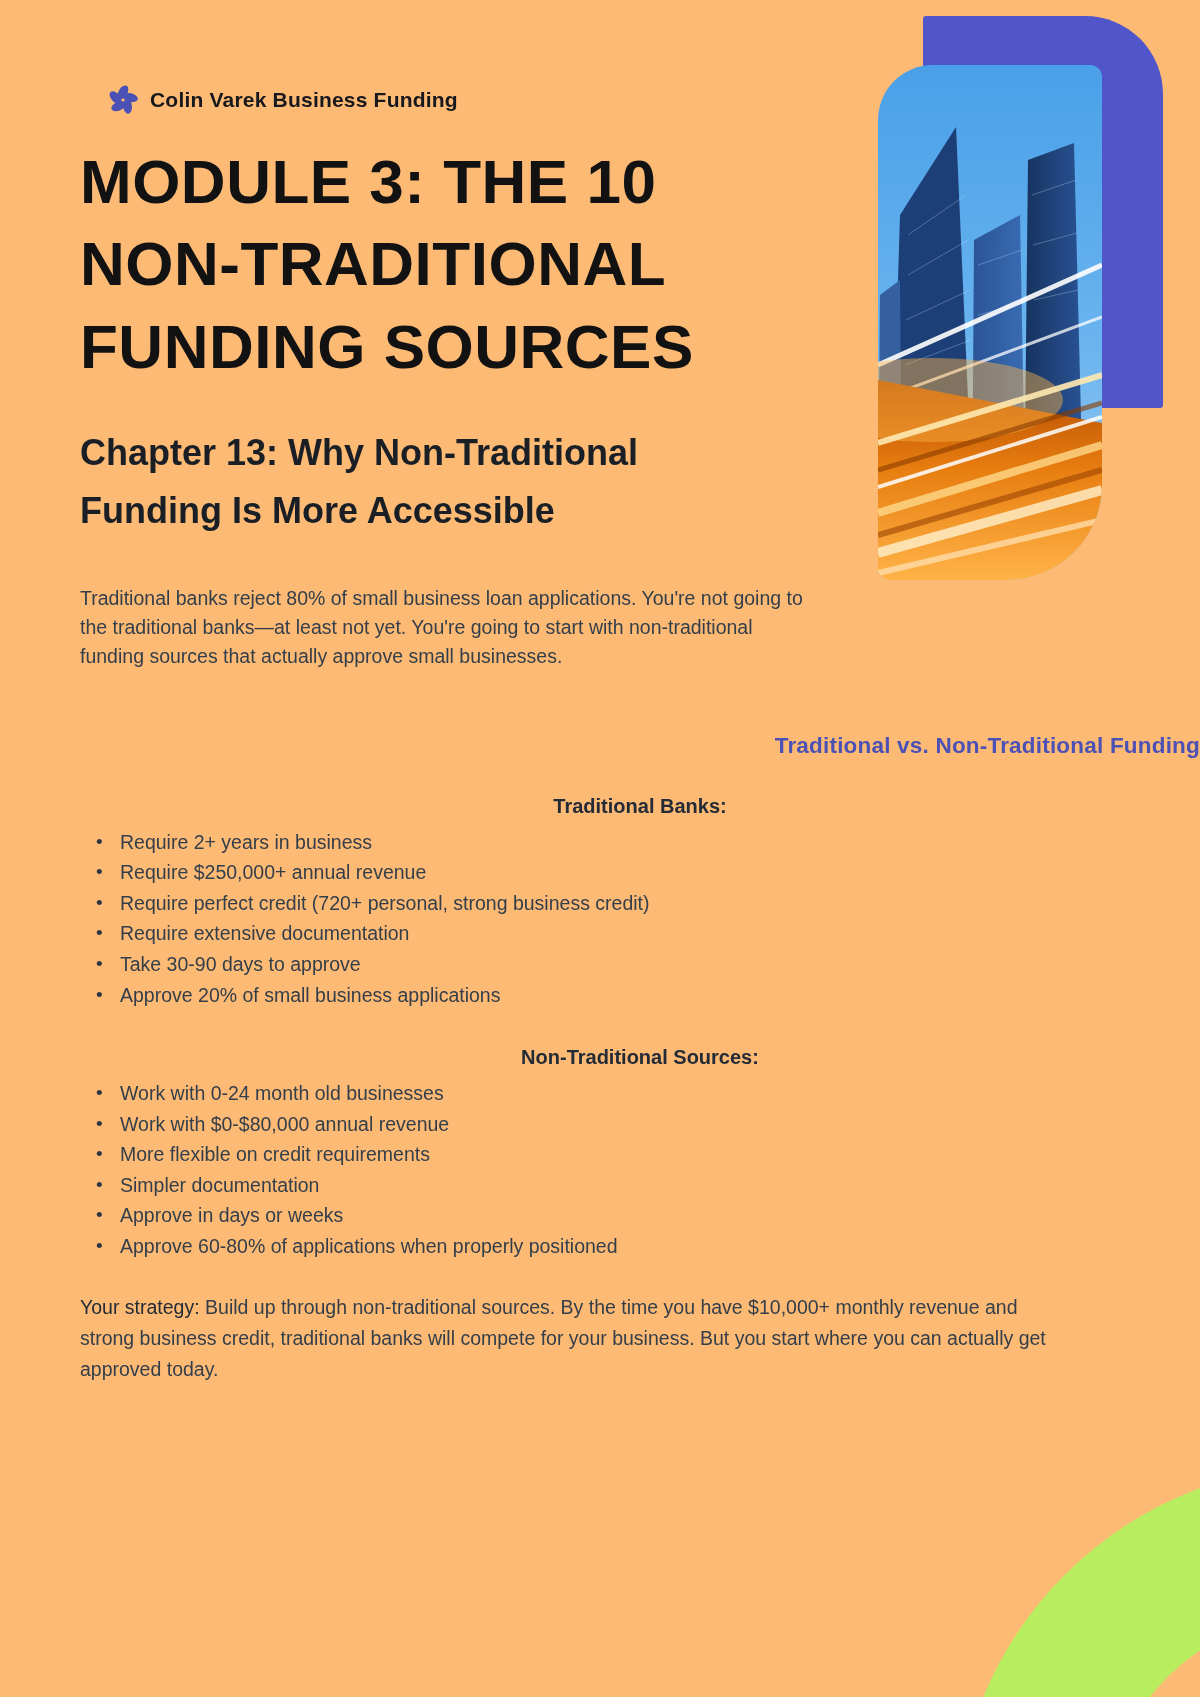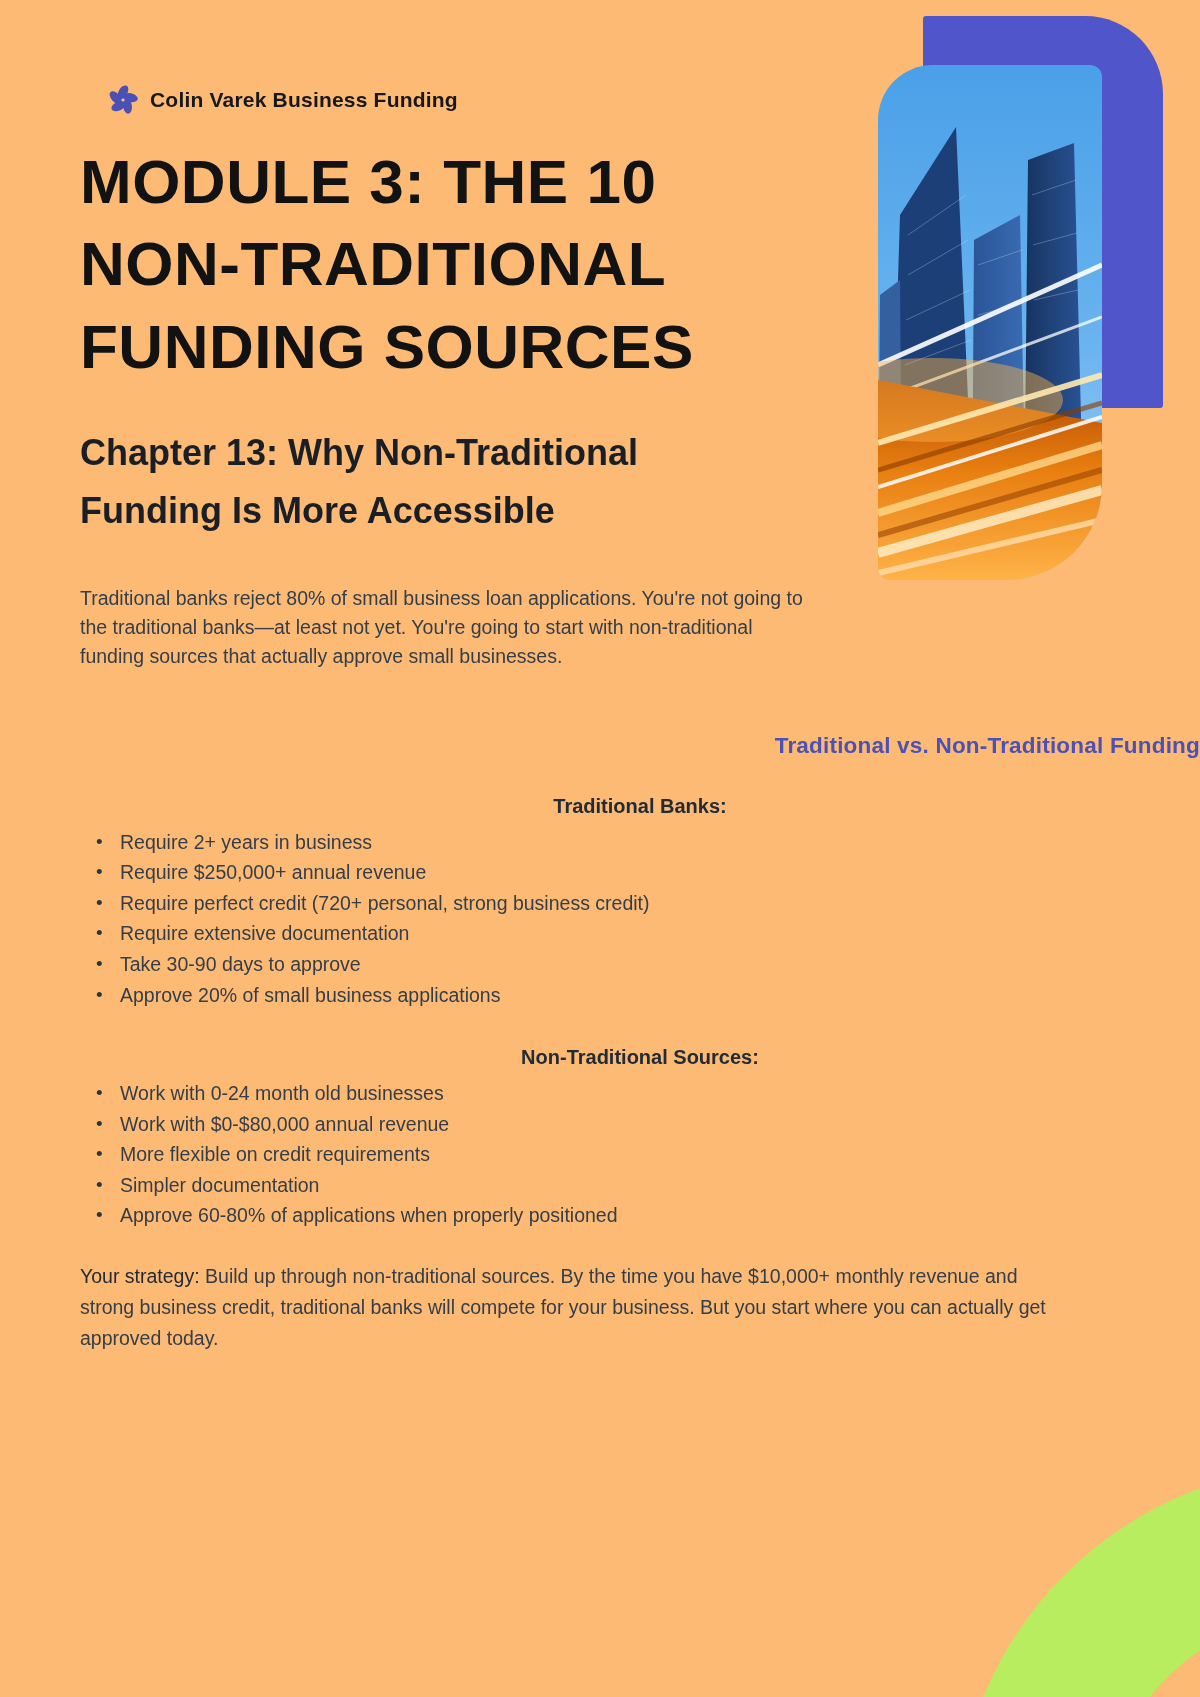--- a/index.html
+++ b/index.html
@@ -217,19 +217,20 @@
       <li>Take 30-90 days to approve</li>
       <li>Approve 20% of small business applications</li>
     </ul>
 
     <div class="list-label">Non-Traditional Sources:</div>
     <ul class="bullet-list">
       <li>Work with 0-24 month old businesses</li>
       <li>Work with $0-$80,000 annual revenue</li>
       <li>More flexible on credit requirements</li>
       <li>Simpler documentation</li>
+      <li>Approve in days or weeks</li>
       <li>Approve 60-80% of applications when properly positioned</li>
     </ul>
 
     <p class="strategy"><strong>Your strategy:</strong><span> Build up through non-traditional sources. By the time you have $10,000+ monthly revenue and strong business credit, traditional banks will compete for your business. But you start where you can actually get approved today.</span></p>
 
   </div>
 </div>
 
 </body></html>

